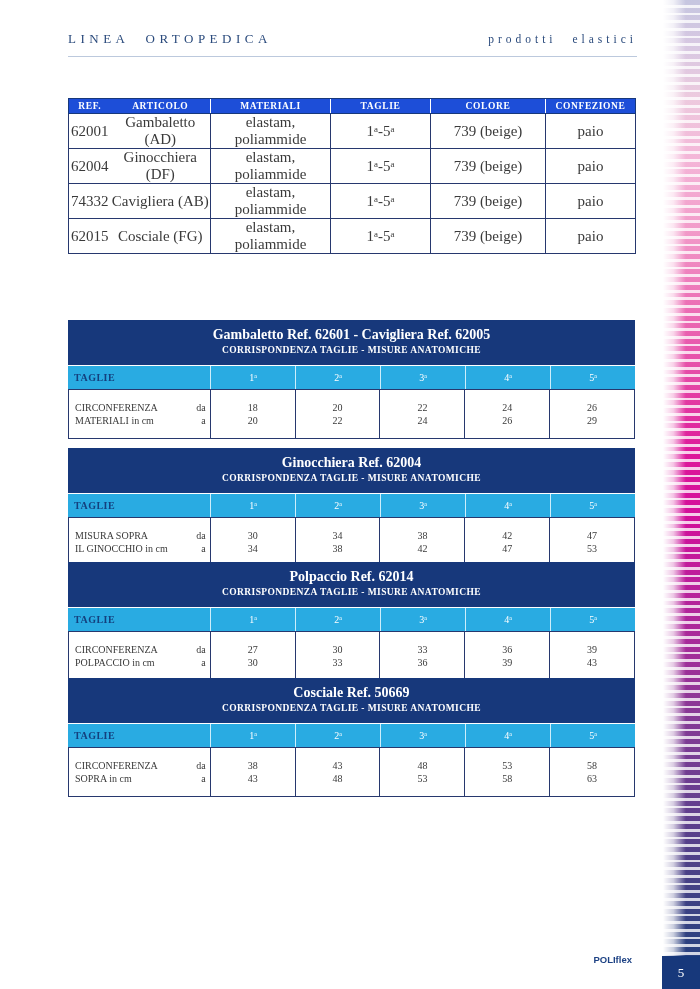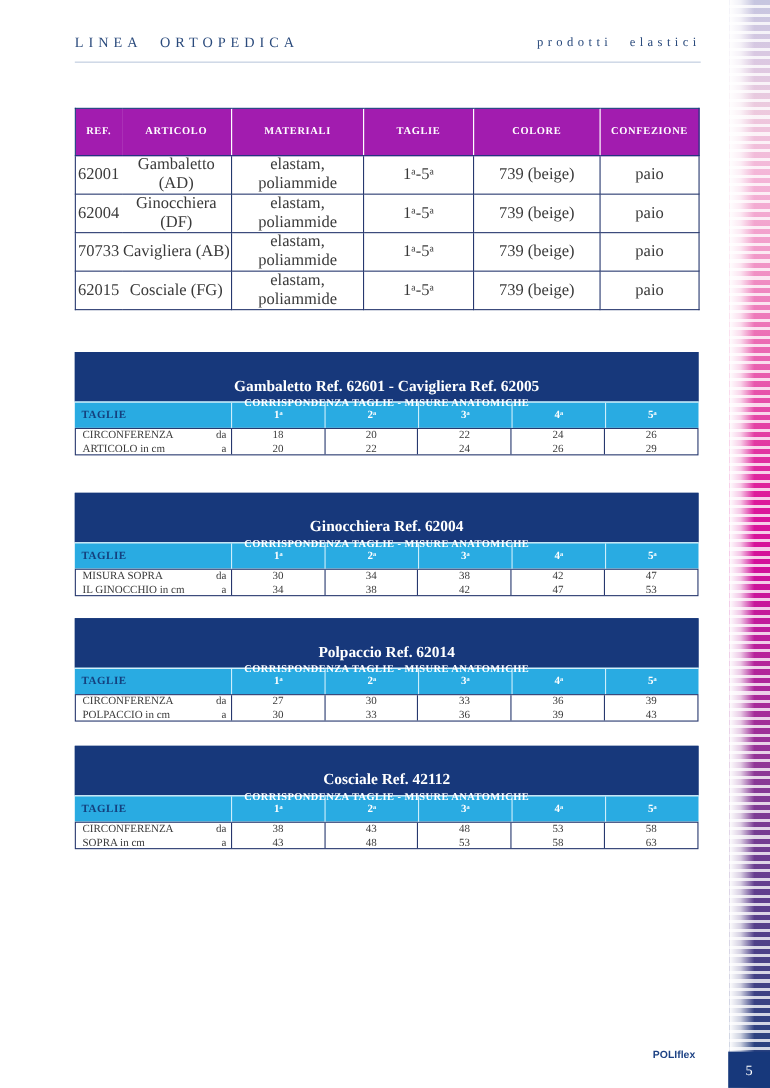--- a/index.html
+++ b/index.html
@@ -28,56 +28,56 @@
     position: absolute; top: 56px; left: 68px; width: 569px; height: 1px;
     background: #bcc9dd;
   }
 
   
   table.products {
     position: absolute; top: 98px; left: 68px;
     width: 567px; border-collapse: collapse; table-layout: fixed;
   }
   table.products th {
-    background: #a21caf; color: #ffffff;
+    background: #1d4ed8; color: #ffffff;
     font-size: 9.5px; font-weight: bold; letter-spacing: 0.6px;
-    height: 43px; text-align: center;
+    height: 15px; text-align: center;
     border-top: 1px solid #17387b; border-bottom: 1px solid #17387b;
     border-left: 1px solid #ffffff;
   }
   table.products th:first-child { border-left: 1px solid #17387b; }
   table.products th.no-lb { border-left: none; }
   table.products th:last-child { border-right: 1px solid #17387b; }
   table.products td {
     height: 33px; font-size: 15px; text-align: center; color: #3a3a3a;
     border: 1px solid #27386e;
   }
   table.products td.no-lb { border-left: none; }
   table.products td.no-rb { border-right: none; }
 
   
   .size-table { position: absolute; left: 68px; width: 567px; }
   .st-titlebar {
     background: #17387b; color: #fff; text-align: center;
-    height: 45px; padding-top: 22px;
+    height: 45px; padding-top: 5px;
     border: 1px solid #17387b;
   }
   .st-title { font-size: 14px; font-weight: bold; line-height: 17px; }
   .st-subtitle { font-size: 9.5px; font-weight: bold; letter-spacing: 0.4px; line-height: 14px; }
   .st-header { display: flex; height: 24px; background: #29abe2; border-top:1px solid #fff; }
   .st-h-label {
     width: 142px; color: #14407e; font-weight: bold; font-size: 10px;
     display: flex; align-items: center; padding-left: 6px; letter-spacing: 0.5px;
   }
   .st-h-size {
-    width: 85px; color: #ffffff; font-weight: bold; font-size: 10px;
+    width: 85px; color: #ffffff; font-weight: normal; font-size: 10px;
     display: flex; align-items: center; justify-content: center;
     border-left: 1px solid #cdeefb;
   }
-  .st-data { display: flex; height: 25px; border: 1px solid #27386e; background:#fff; }
+  .st-data { display: flex; height: 50px; border: 1px solid #27386e; background:#fff; }
   .st-measure {
     width: 141px; display: flex; justify-content: space-between; align-items: center;
     padding: 0 4px 0 6px; font-size: 10px; color: #3a3a3a;
   }
   .st-measure .lines div, .st-range div { line-height: 13px; }
   .st-range { text-align: right; }
   .st-values {
     width: 85px; display: flex; flex-direction: column; justify-content: center;
     text-align: center; font-size: 10px; color: #3a3a3a;
     border-left: 1px solid #27386e;
@@ -151,21 +151,21 @@
       </tr>
       <tr>
         <td class="no-rb">62004</td>
         <td class="no-lb">Ginocchiera (DF)</td>
         <td>elastam, poliammide</td>
         <td>1ᵃ-5ᵃ</td>
         <td>739 (beige)</td>
         <td>paio</td>
       </tr>
       <tr>
-        <td class="no-rb">70733</td>
+        <td class="no-rb">74332</td>
         <td class="no-lb">Cavigliera (AB)</td>
         <td>elastam, poliammide</td>
         <td>1ᵃ-5ᵃ</td>
         <td>739 (beige)</td>
         <td>paio</td>
       </tr>
       <tr>
         <td class="no-rb">62015</td>
         <td class="no-lb">Cosciale (FG)</td>
         <td>elastam, poliammide</td>
@@ -186,21 +186,21 @@
       <div class="st-h-size">1ᵃ</div>
       <div class="st-h-size">2ᵃ</div>
       <div class="st-h-size">3ᵃ</div>
       <div class="st-h-size">4ᵃ</div>
       <div class="st-h-size">5ᵃ</div>
     </div>
     <div class="st-data">
       <div class="st-measure">
         <div class="lines">
           <div>CIRCONFERENZA</div>
-          <div>ARTICOLO in cm</div>
+          <div>MATERIALI in cm</div>
         </div>
         <div class="st-range">
           <div>da</div>
           <div>a</div>
         </div>
       </div>
       <div class="st-values">
         <div>18</div>
         <div>20</div>
       </div>
@@ -312,21 +312,21 @@
       </div>
       <div class="st-values">
         <div>39</div>
         <div>43</div>
       </div>
     </div>
   </div>
 
   <div class="size-table" style="top:678px">
     <div class="st-titlebar">
-      <div class="st-title">Cosciale Ref. 42112</div>
+      <div class="st-title">Cosciale Ref. 50669</div>
       <div class="st-subtitle">CORRISPONDENZA TAGLIE - MISURE ANATOMICHE</div>
     </div>
     <div class="st-header">
       <div class="st-h-label">TAGLIE</div>
       <div class="st-h-size">1ᵃ</div>
       <div class="st-h-size">2ᵃ</div>
       <div class="st-h-size">3ᵃ</div>
       <div class="st-h-size">4ᵃ</div>
       <div class="st-h-size">5ᵃ</div>
     </div>

